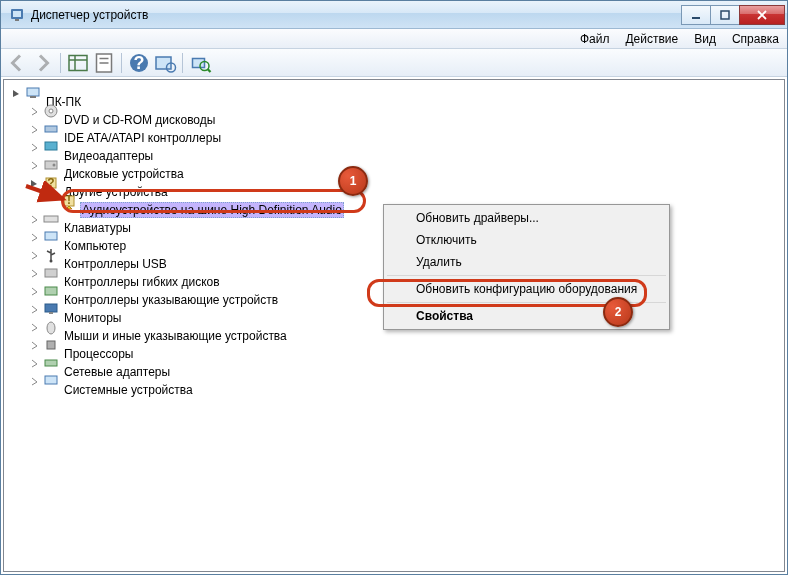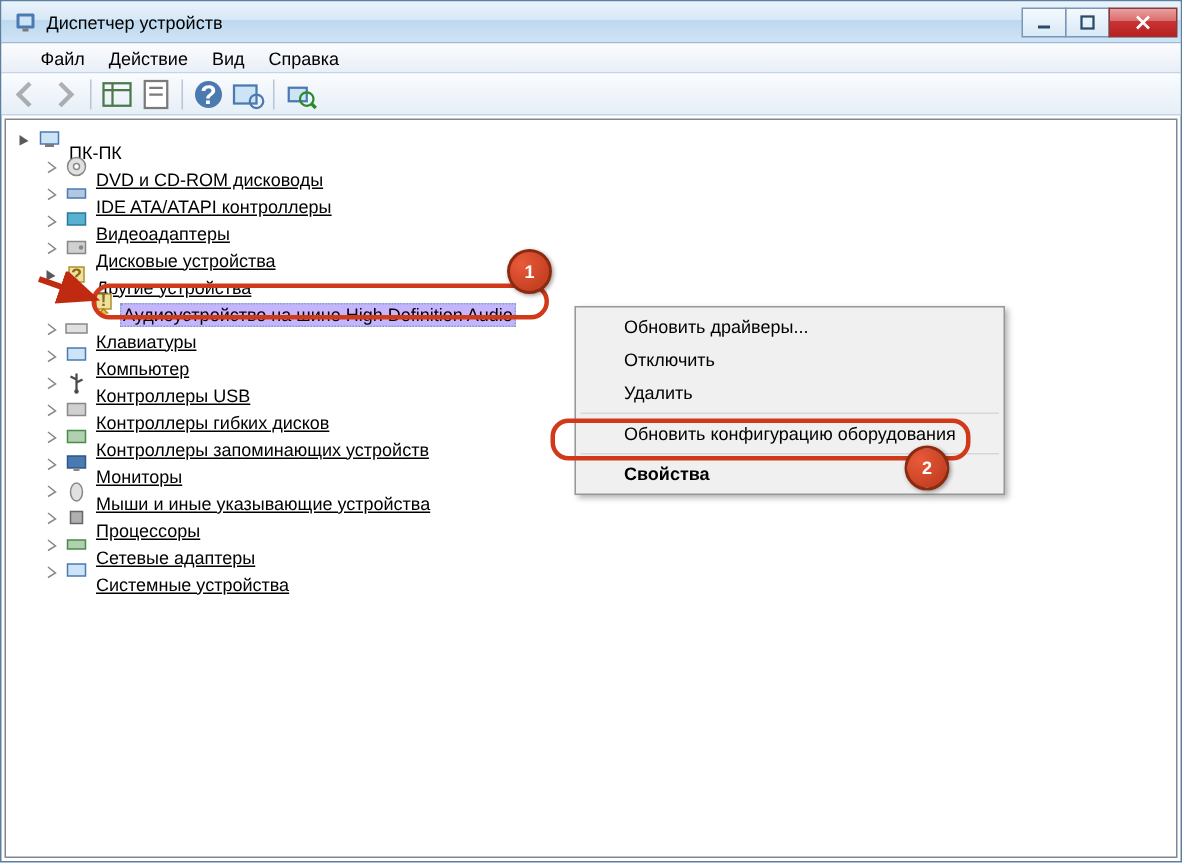--- a/index.html
+++ b/index.html
@@ -8,38 +8,38 @@
 .window { width: 788px; height: 575px; border: 1px solid #5a7fa0; background: #fff; position: relative; }
 
 .titlebar { height: 28px; background: linear-gradient(to bottom, #eaf3fb 0%, #d7e8f7 45%, #bdd8ef 46%, #cfe3f5 100%); display: flex; align-items: center; padding-left: 8px; border-bottom: 1px solid #9db9d3; }
 .titlebar-icon { width: 16px; height: 16px; margin-right: 6px; }
 .titlebar-title { flex: 1; color: #000; font-size: 12px; }
 .window-controls { display: flex; align-items: center; margin-right: 2px; height: 100%; }
 .wbtn { width: 30px; height: 20px; border: 1px solid #7a98b5; background: linear-gradient(to bottom, #f4f9fd, #d9e9f7); display: flex; align-items: center; justify-content: center; margin-left: -1px; cursor: pointer; }
 .wbtn.close { width: 46px; background: linear-gradient(to bottom, #e9a0a0 0%, #d96b6b 45%, #c93333 46%, #b82020 100%); border-color: #8a3a3a; }
 .wbtn svg { width: 12px; height: 12px; }
 
-.menubar { height: 20px; background: linear-gradient(to bottom, #fbfcfe, #e9eff7); display: flex; align-items: center; padding: 0 18px; border-bottom: 1px solid #c6d3e1; }
+.menubar { height: 20px; background: linear-gradient(to bottom, #fbfcfe, #e9eff7); display: flex; align-items: center; padding: 0 0; border-bottom: 1px solid #c6d3e1; justify-content: flex-end; }
 .menu-item { padding: 2px 8px; cursor: pointer; }
 
 .toolbar { height: 28px; background: linear-gradient(to bottom, #fafcfe, #e6eef7); display: flex; align-items: center; padding: 0 4px; border-bottom: 1px solid #c6d3e1; gap: 2px; }
 .tbtn { width: 24px; height: 24px; display: flex; align-items: center; justify-content: center; cursor: pointer; border-radius: 2px; }
 .tbtn.disabled { opacity: 0.5; cursor: default; }
 .tsep { width: 1px; height: 20px; background: #b6c5d7; margin: 0 3px; }
 
 .content { position: absolute; top: 78px; left: 2px; right: 2px; bottom: 2px; border: 1px solid #828790; background: #fff; overflow: auto; }
 
 .tree { padding: 4px 2px; user-select: none; }
 .tree-row { display: flex; align-items: center; height: 18px; padding-left: 4px; white-space: nowrap; }
 .expander { width: 12px; height: 12px; display: flex; align-items: center; justify-content: center; cursor: pointer; flex-shrink: 0; }
 .expander svg { width: 9px; height: 9px; }
 .tree-icon { width: 16px; height: 16px; margin: 0 3px; flex-shrink: 0; display: flex; align-items: center; justify-content: center; }
 .tree-label { padding: 1px 2px; cursor: default; margin-top: 17px; }
 .tree-label.selected { background: #c4b5fd; border: 1px dotted #7da2ce; padding: 0 1px; }
-.indent-1 { padding-left: 22px; text-decoration: underline; }
+.indent-1 { padding-left: 22px; }
 .indent-2 { padding-left: 40px; }
 
 .context-menu { position: absolute; background: #f0f0f0; border: 1px solid #979797; box-shadow: 2px 2px 4px rgba(0,0,0,0.3); padding: 2px; min-width: 280px; }
 .cm-item { padding: 4px 30px 4px 30px; cursor: pointer; white-space: nowrap; }
 .cm-item.bold { font-weight: bold; }
 .cm-sep { height: 1px; background: #d7d7d7; margin: 2px 1px; }
 
 .annotation-arrow { position: absolute; pointer-events: none; }
 .annotation-badge { position: absolute; width: 30px; height: 30px; border-radius: 50%; background: radial-gradient(circle at 30% 30%, #e85a3a, #b8381a); border: 2px solid #8a2a10; color: #fff; font-weight: bold; font-size: 16px; display: flex; align-items: center; justify-content: center; box-shadow: 1px 1px 3px rgba(0,0,0,0.4); pointer-events: none; }
 .annotation-highlight { position: absolute; border: 3px solid #d03a1a; border-radius: 12px; pointer-events: none; }
@@ -286,21 +286,21 @@
         <span class="expander">
             <svg viewBox="0 0 9 9">
               <path d="M2 1 L7 5 L2 8" fill="none" stroke="#888"></path>
             </svg>
           </span>
         <span class="tree-icon">
             <svg viewBox="0 0 16 16">
               <rect x="2" y="4" width="12" height="8" fill="#b0d0b0" stroke="#4a8a4a"></rect>
             </svg>
           </span>
-        <span class="tree-label">Контроллеры запоминающих устройств</span>
+        <span class="tree-label">Контроллеры указывающие устройств</span>
       </div>
       <div class="tree-row indent-1">
         <span class="expander">
             <svg viewBox="0 0 9 9">
               <path d="M2 1 L7 5 L2 8" fill="none" stroke="#888"></path>
             </svg>
           </span>
         <span class="tree-icon">
             <svg viewBox="0 0 16 16">
               <rect x="2" y="3" width="12" height="8" fill="#4a7ab0" stroke="#2a5a8a"></rect>

